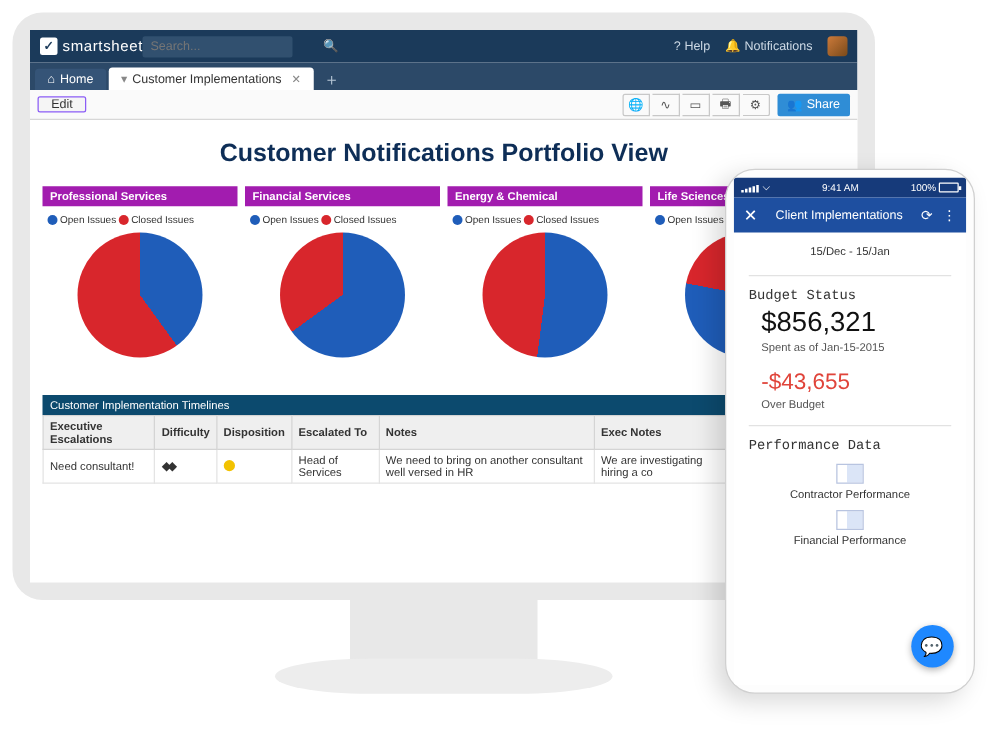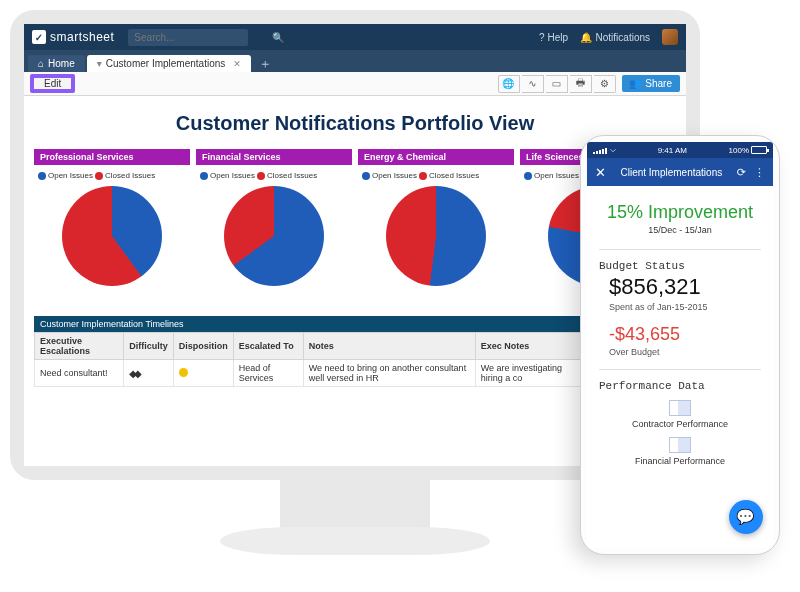--- a/index.html
+++ b/index.html
@@ -6,35 +6,35 @@
   body{background:#fff;width:800px;height:592px;overflow:hidden;position:relative;}
   
   .monitor{position:absolute;left:10px;top:10px;width:690px;height:470px;background:#e8e8e8;border-radius:24px;padding:14px;}
   .monitor-screen{width:100%;height:100%;background:#fff;overflow:hidden;display:flex;flex-direction:column;font-size:11px;}
   .monitor-stand{position:absolute;left:280px;top:478px;width:150px;height:55px;background:#e8e8e8;}
   .monitor-stand:after{content:"";position:absolute;left:-60px;bottom:-22px;width:270px;height:28px;background:#ededed;border-radius:50%/90%;}
   
   .topbar{background:#1b3a5a;color:#fff;height:26px;display:flex;align-items:center;padding:0 8px;font-size:10px;}
   .logo-badge{width:14px;height:14px;background:#fff;color:#1b3a5a;display:inline-flex;align-items:center;justify-content:center;font-weight:bold;border-radius:2px;margin-right:4px;font-size:10px;}
   .brand{font-weight:300;font-size:12px;letter-spacing:.5px;}
-  .search-box{background:#31506f;height:17px;width:120px;margin-left:14px;border-radius:2px;display:flex;align-items:center;padding:0 6px;color:#a9bdd0;gap:48px;}
+  .search-box{background:#31506f;height:17px;width:120px;border-radius:2px;display:flex;align-items:center;padding:0 6px;color:#a9bdd0;gap:48px;}
   .search-box input{background:transparent;border:0;color:#fff;font-size:10px;width:90px;outline:none;}
   .topbar-right{margin-left:auto;display:flex;align-items:center;gap:12px;}
   .top-link{display:flex;align-items:center;gap:3px;color:#cdd9e5;font-size:10px;}
   .avatar{width:16px;height:16px;border-radius:3px;background:linear-gradient(135deg,#cc7a3a,#7a4a1a);}
   
   .tabstrip{background:#2c4968;height:22px;display:flex;align-items:flex-end;padding:0 4px;}
   .tab{background:#355477;color:#fff;font-size:10px;padding:3px 10px;border-radius:3px 3px 0 0;margin-right:2px;display:flex;align-items:center;gap:4px;}
   .tab.active{background:#fff;color:#333;}
   .tab .x{font-size:9px;color:#888;margin-left:4px;}
   .tab-add{color:#b8c7d6;padding:2px 6px;font-size:13px;line-height:1;}
   .home-icon{font-size:10px;}
   
   .toolbar{height:24px;border-bottom:1px solid #d7d7d7;display:flex;align-items:center;padding:0 6px;background:#fafafa;}
-  .btn-edit{border:4px solid #8b5cf6;background:#f5f5f5;font-size:10px;padding:0 10px;border-radius:2px;color:#333;}
+  .btn-edit{border:1px solid #8b5cf6;background:#f5f5f5;font-size:10px;padding:0 10px;border-radius:2px;color:#333;}
   .toolbar-right{margin-left:auto;display:flex;gap:2px;align-items:center;}
   .icon-btn{width:22px;height:18px;border:1px solid #c8c8c8;border-left:0;display:flex;align-items:center;justify-content:center;font-size:10px;color:#555;}
   .icon-btn:first-child{border-left:1px solid #c8c8c8;border-radius:2px 0 0 2px;}
   .icon-btn:last-of-type{border-radius:0 2px 2px 0;}
   .share-btn{background:#2f8dd6;color:#fff;border:0;font-size:10px;padding:3px 8px;border-radius:2px;margin-left:4px;display:flex;align-items:center;gap:3px;}
   .globe{color:#3a8fd8;}
   
   .page-title{text-align:center;color:#0e2e57;font-size:20px;font-weight:bold;padding:16px 0 14px;}
   
   .charts{display:flex;gap:6px;padding:0 10px;}
@@ -235,21 +235,20 @@
           <span class="batt-body"><span class="batt-fill" style="width:100%"></span></span>
         </span>
     </div>
     <div class="app-bar">
       <span class="ic">✕</span>
       <span class="title">Client Implementations</span>
       <span class="ic sm" style="margin-right:8px;">⟳</span>
       <span class="ic sm">⋮</span>
     </div>
     <div class="phone-body">
-      <div class="improve">15% Improvement</div>
       <div class="daterange">15/Dec - 15/Jan</div>
       <div class="hr"></div>
       <div class="lbl">Budget Status</div>
       <div class="big-amt">$856,321</div>
       <div class="sub">Spent as of Jan-15-2015</div>
       <div class="neg-amt">-$43,655</div>
       <div class="sub">Over Budget</div>
       <div class="hr" style="margin-top:12px;"></div>
       <div class="lbl">Performance Data</div>
       <div class="perf-icon"></div>

